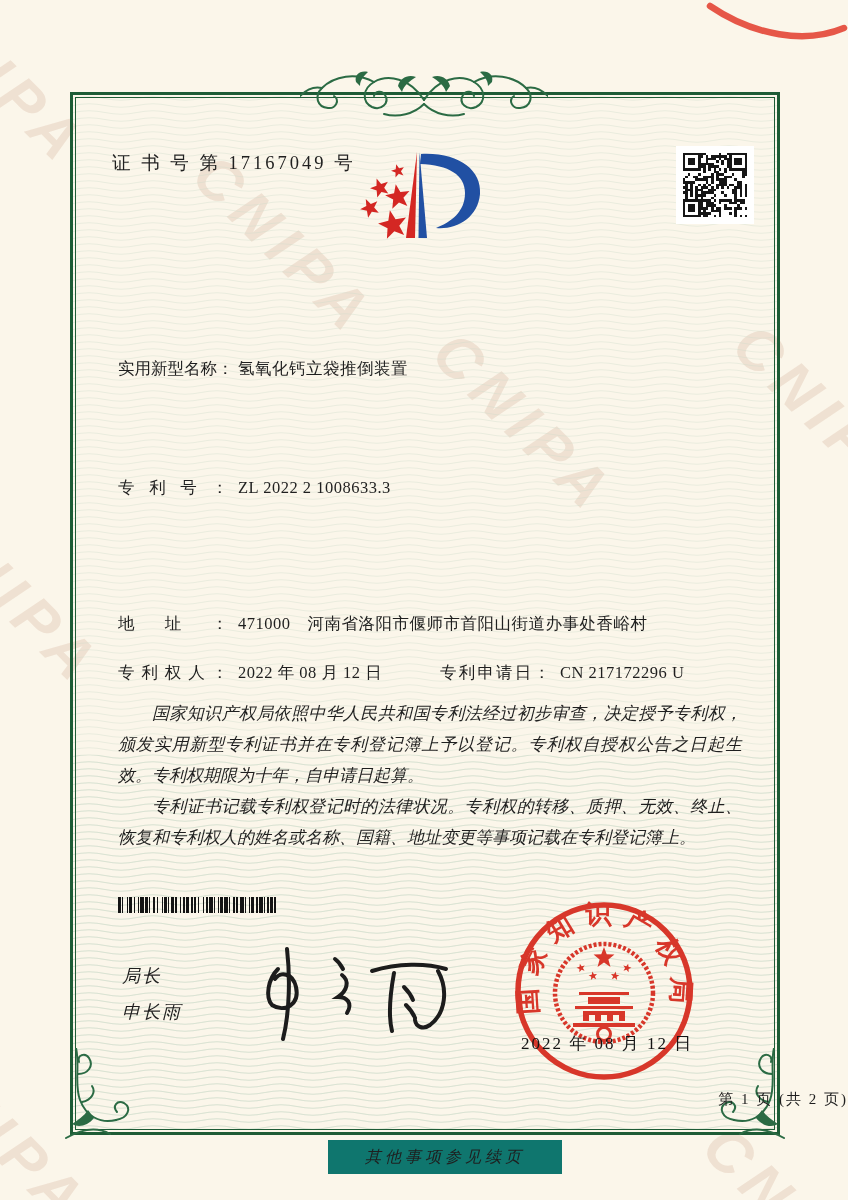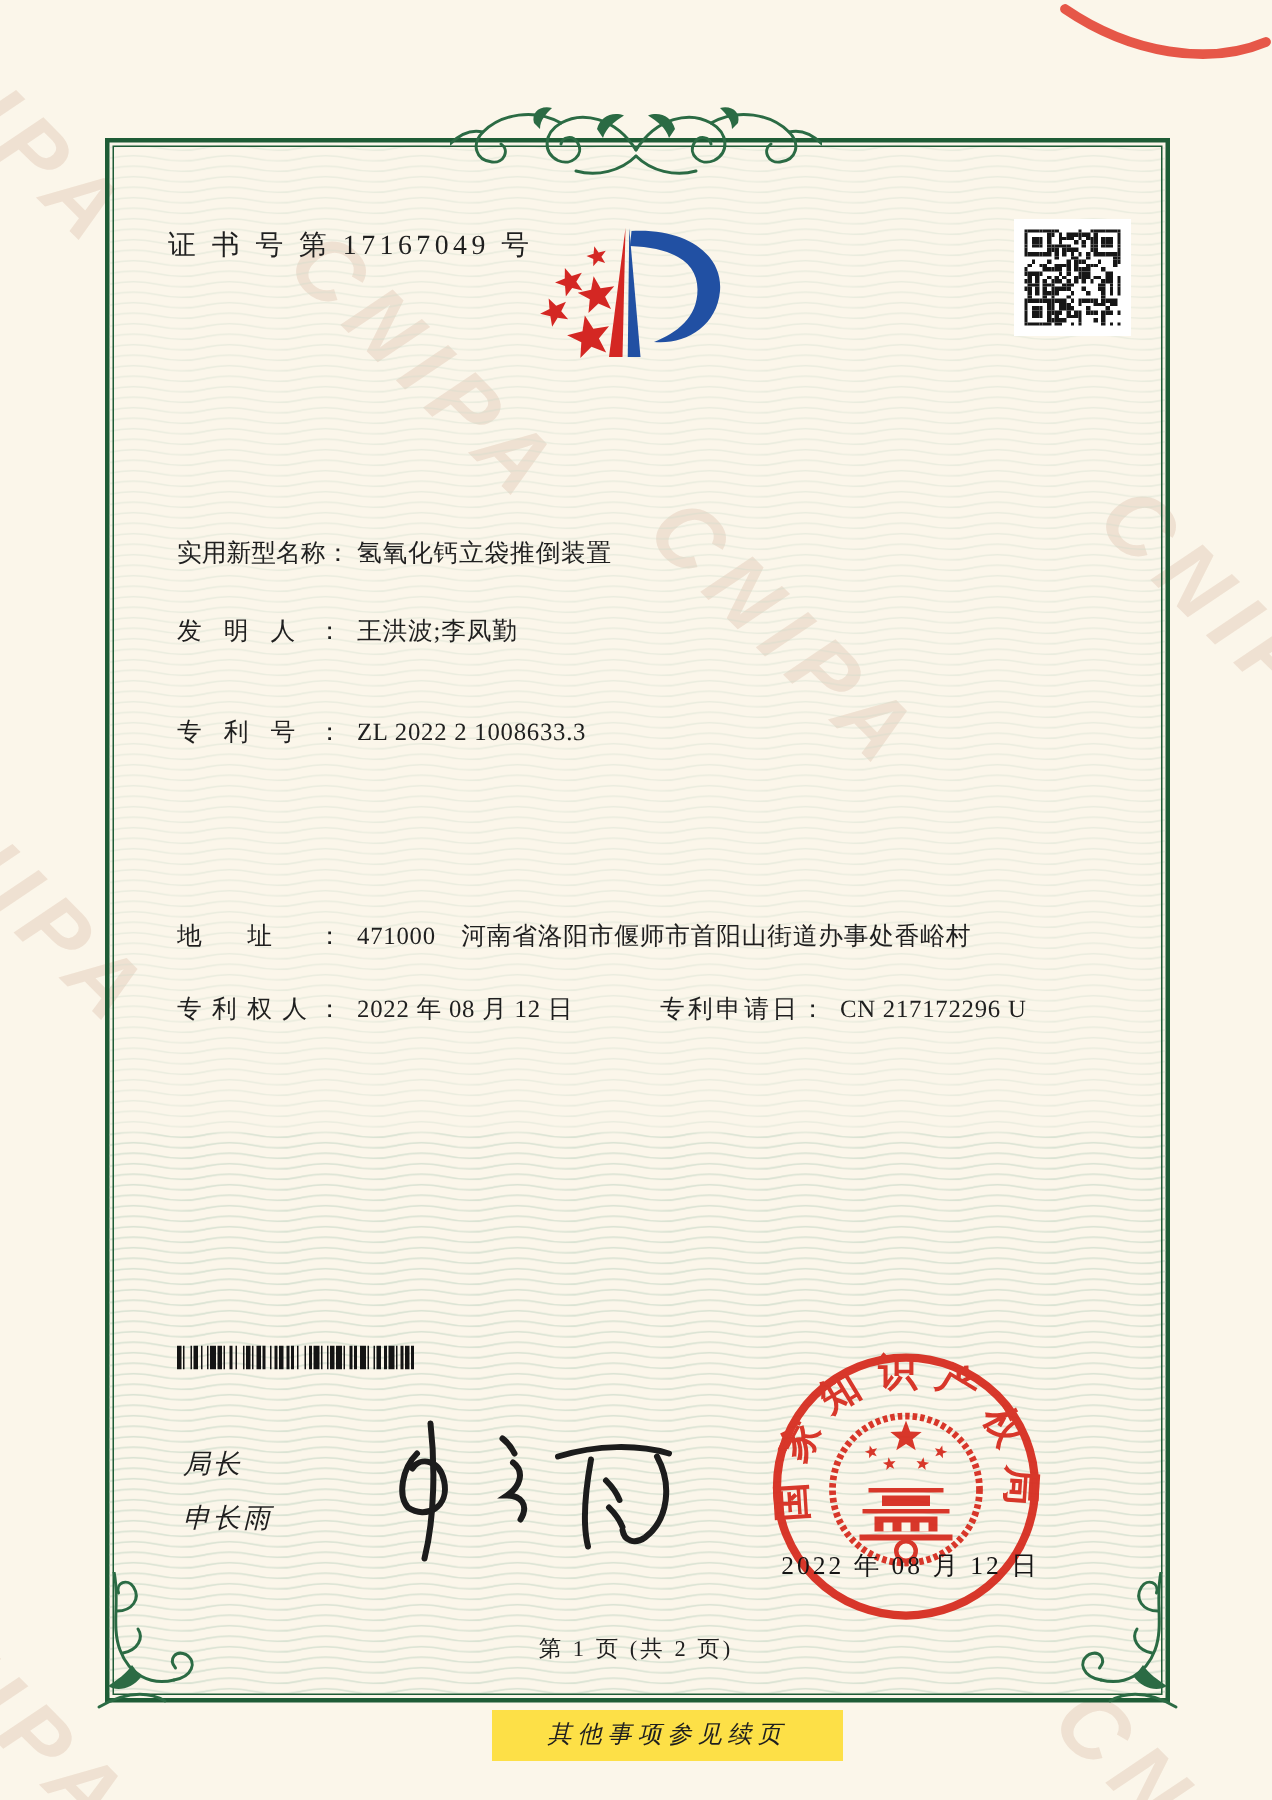--- a/index.html
+++ b/index.html
@@ -45,22 +45,22 @@
   .barcode span{flex:0 0 auto;height:100%;}
   .bc-bar{background:#141414;}
   .bc-gap{background:transparent;}
   .kai{font-style:italic;}
   .sigtitle{left:122px;top:964px;font-size:18px;letter-spacing:2px;}
   .signame{left:122px;top:1000px;font-size:18px;letter-spacing:2px;}
   .sig{left:250px;top:945px;z-index:5;}
   .seal{left:509px;top:896px;z-index:4;opacity:.93;}
   .sealdate{left:519px;top:1032px;width:176px;text-align:center;font-size:17px;
             letter-spacing:2px;color:#141414;z-index:6;}
-  .pageno{left:0;right:0;top:1090px;text-align:center;font-size:15px;letter-spacing:2px;}
-  .strip{left:328px;top:1140px;width:234px;height:34px;line-height:34px;background:#fde047;
+  .pageno{left:0;right:0;top:1090px;text-align:right;font-size:15px;letter-spacing:2px;}
+  .strip{left:328px;top:1140px;width:234px;height:34px;line-height:34px;background:#0f766e;
          text-align:center;font-size:16px;letter-spacing:4px;z-index:5;}
 </style>
 </head>
 <body>
 
 <div class="page">
 
   <div class="wm" style="left:-60px;top:-30px;">CNIPA</div>
   <div class="wm" style="left:228px;top:140px;">CNIPA</div>
   <div class="wm" style="left:468px;top:318px;">CNIPA</div>
@@ -758,37 +758,38 @@
         <div></div>
         <div class="on"></div>
         <div></div>
         <div class="on"></div>
       </div>
   </div>
 
 
   <div class="abs row" style="top:358px">
     <span class="flabel">实用新型名称：</span><span class="fvalue">氢氧化钙立袋推倒装置</span>
-  </div>
-  <div class="abs row" style="top:410px">
-    <span class="flabel">发明人：</span><span class="fvalue">王洪波;李凤勤</span>
   </div>
   <div class="abs row" style="top:477px">
     <span class="flabel">专利号：</span><span class="fvalue">ZL 2022 2 1008633.3</span>
   </div>
   <div class="abs row" style="top:613px">
     <span class="flabel">地址：</span><span class="fvalue">471000　河南省洛阳市偃师市首阳山街道办事处香峪村</span>
   </div>
   <div class="abs row" style="top:662px">
     <span class="flabel">专利权人：</span><span class="fvalue">2022 年 08 月 12 日</span>
     <span class="second">
       <span class="flabel">专利申请日：</span><span class="fvalue">CN 217172296 U</span>
     </span>
   </div>
 
+  <div class="abs paras">
+    <p>国家知识产权局依照中华人民共和国专利法经过初步审查，决定授予专利权，颁发实用新型专利证书并在专利登记簿上予以登记。专利权自授权公告之日起生效。专利权期限为十年，自申请日起算。</p>
+    <p>专利证书记载专利权登记时的法律状况。专利权的转移、质押、无效、终止、恢复和专利权人的姓名或名称、国籍、地址变更等事项记载在专利登记簿上。</p>
+  </div>
 
   <div class="abs barcode" id="barcode">
       <span class="bc-bar" style="width: 2.6px;"></span>
       <span class="bc-gap" style="width: 1.2px;"></span>
       <span class="bc-bar" style="width: 1.3px;"></span>
       <span class="bc-gap" style="width: 3.6px;"></span>
       <span class="bc-bar" style="width: 1.3px;"></span>
       <span class="bc-gap" style="width: 1.2px;"></span>
       <span class="bc-bar" style="width: 2.6px;"></span>
       <span class="bc-gap" style="width: 2.4px;"></span>

